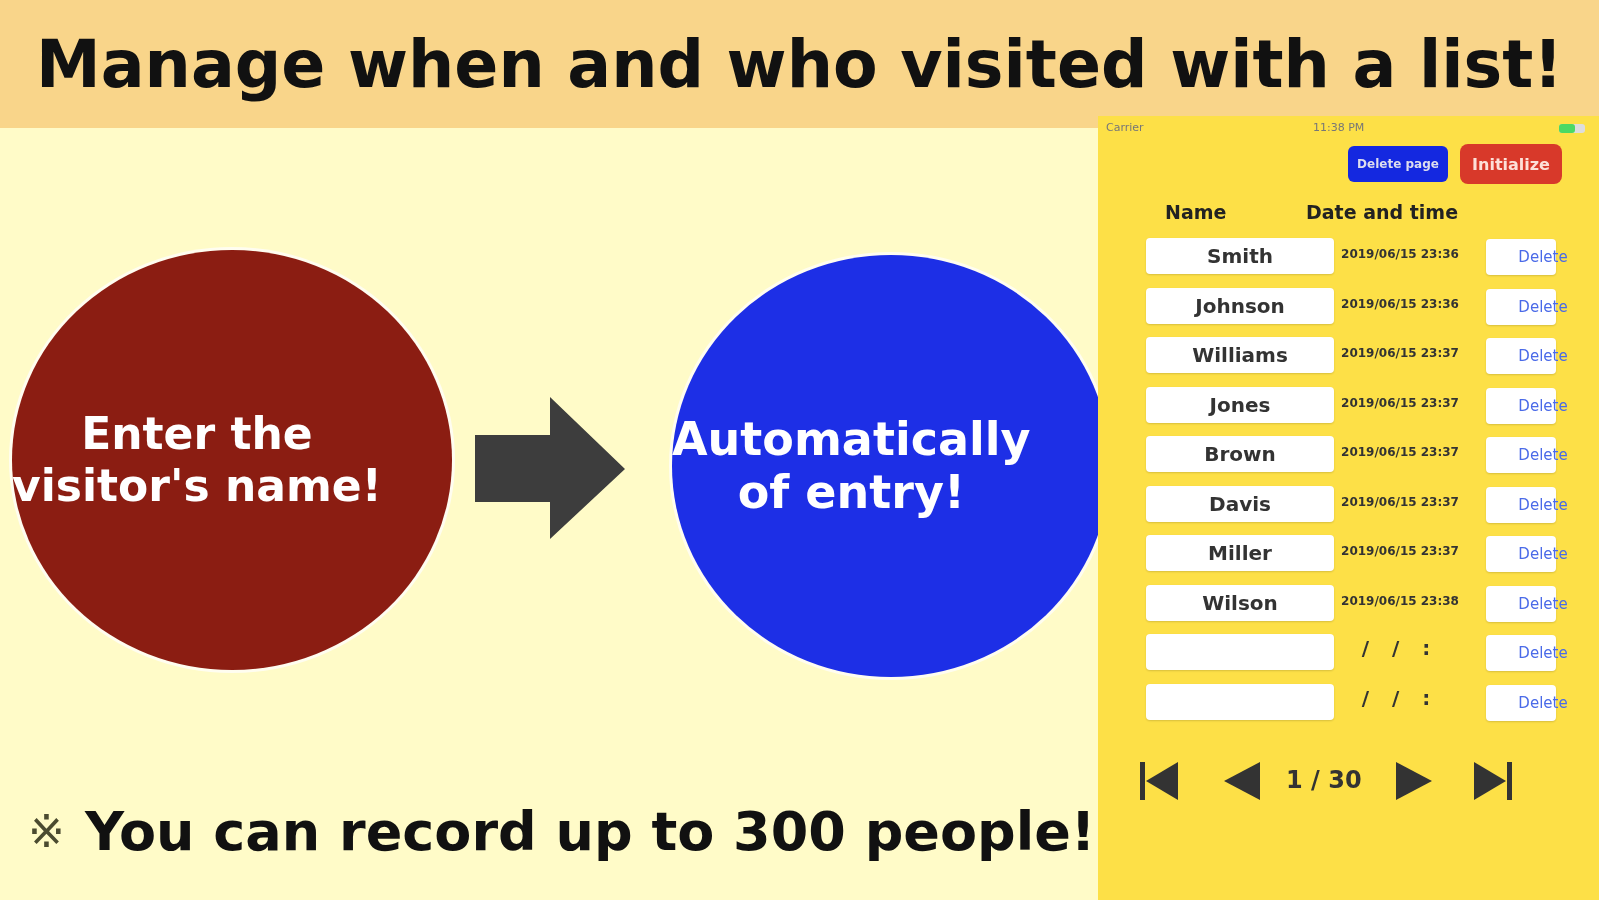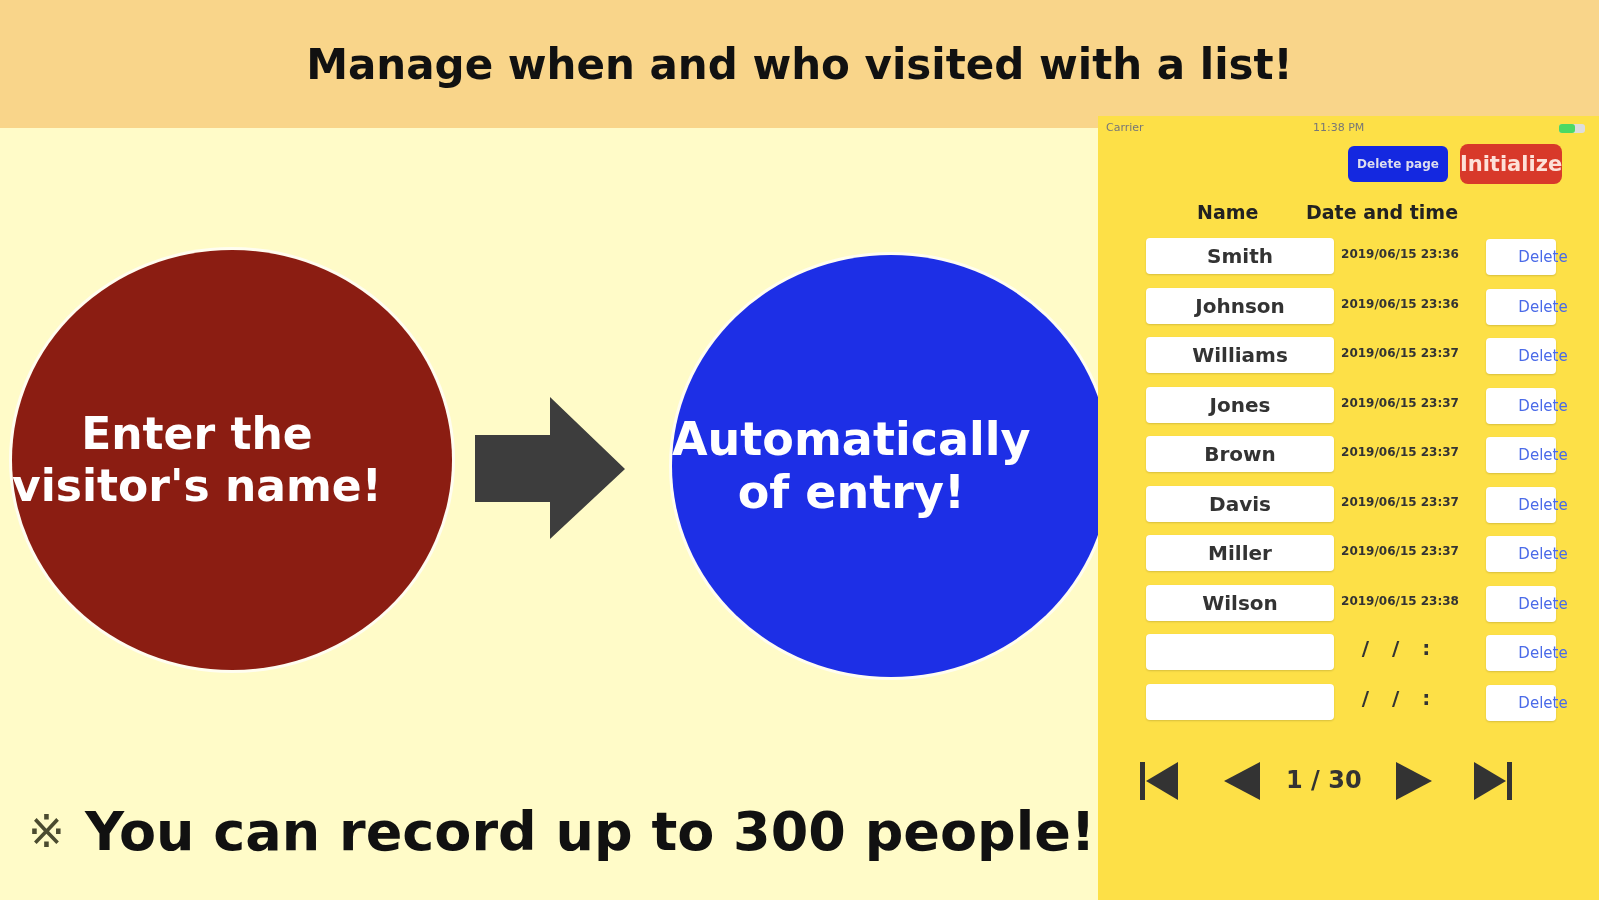--- a/index.html
+++ b/index.html
@@ -6,21 +6,21 @@
   html, body { width: 1599px; height: 900px; overflow: hidden; }
   body { font-family: "DejaVu Sans", sans-serif; background: #fffbc8; position: relative; }
 
   .banner {
     position: absolute; left: 0; top: 0; width: 1599px; height: 128px;
     background: #f9d58a;
     display: flex; align-items: center; justify-content: center;
   }
   .banner h1 {
     font-family: "DejaVu Sans", sans-serif; font-weight: bold;
-    font-size: 42px; color: #111; letter-spacing: 0px; white-space: nowrap;
+    font-size: 65px; color: #111; letter-spacing: 0px; white-space: nowrap;
   }
 
   .left-area { position: absolute; left: 0; top: 128px; width: 1098px; height: 772px; background: #fffbc8; }
 
   .circle {
     position: absolute; border-radius: 50%;
     display: flex; align-items: center; justify-content: flex-start; text-align: center;
     color: #fff; font-weight: bold; font-family: "DejaVu Sans", sans-serif;
     box-shadow: 0 0 0 3px #fffdf0;
   }
@@ -43,26 +43,26 @@
   .statusbar .battery { position: absolute; right: 14px; top: 6px; width: 26px; height: 9px; border-radius: 3px; background: #ddd; }
   .statusbar .battery .fill { width: 16px; height: 9px; background: #4cd964; border-radius: 3px; }
 
   .btn-delete-page {
     position: absolute; left: 250px; top: 30px; width: 100px; height: 36px;
     background: #1428e0; color: #dde; border-radius: 6px; font-size: 12px; font-weight: bold;
     display: flex; align-items: center; justify-content: center;
   }
   .btn-initialize {
     position: absolute; left: 362px; top: 28px; width: 102px; height: 40px;
-    background: #d8392a; color: #fde0d8; border-radius: 8px; font-size: 21px; font-weight: bold;
+    background: #d8392a; color: #fde0d8; border-radius: 8px; font-size: 16px; font-weight: bold;
     display: flex; align-items: center; justify-content: center;
   }
 
   .col-head { position: absolute; top: 85px; font-size: 19px; font-weight: bold; color: #222; }
-  .col-head.name { left: 67px; margin-left: 32px; }
+  .col-head.name { left: 67px; }
   .col-head.date { left: 208px; }
 
   .rows { position: absolute; left: 0; top: 118px; width: 501px; margin-left: 20px; }
   .row { position: relative; height: 49.5px; }
   .name-field {
     position: absolute; left: 28px; top: 4px; width: 188px; height: 36px; background: #fff; border-radius: 4px;
     box-shadow: 0 1px 2px rgba(0,0,0,0.15);
     font-size: 20px; font-weight: bold; color: #333; display: flex; align-items: center; justify-content: center;
   }
   .date-text { position: absolute; left: 212px; top: 13px; width: 140px; text-align: center; font-size: 12px; font-weight: bold; color: #333; white-space: nowrap; }

